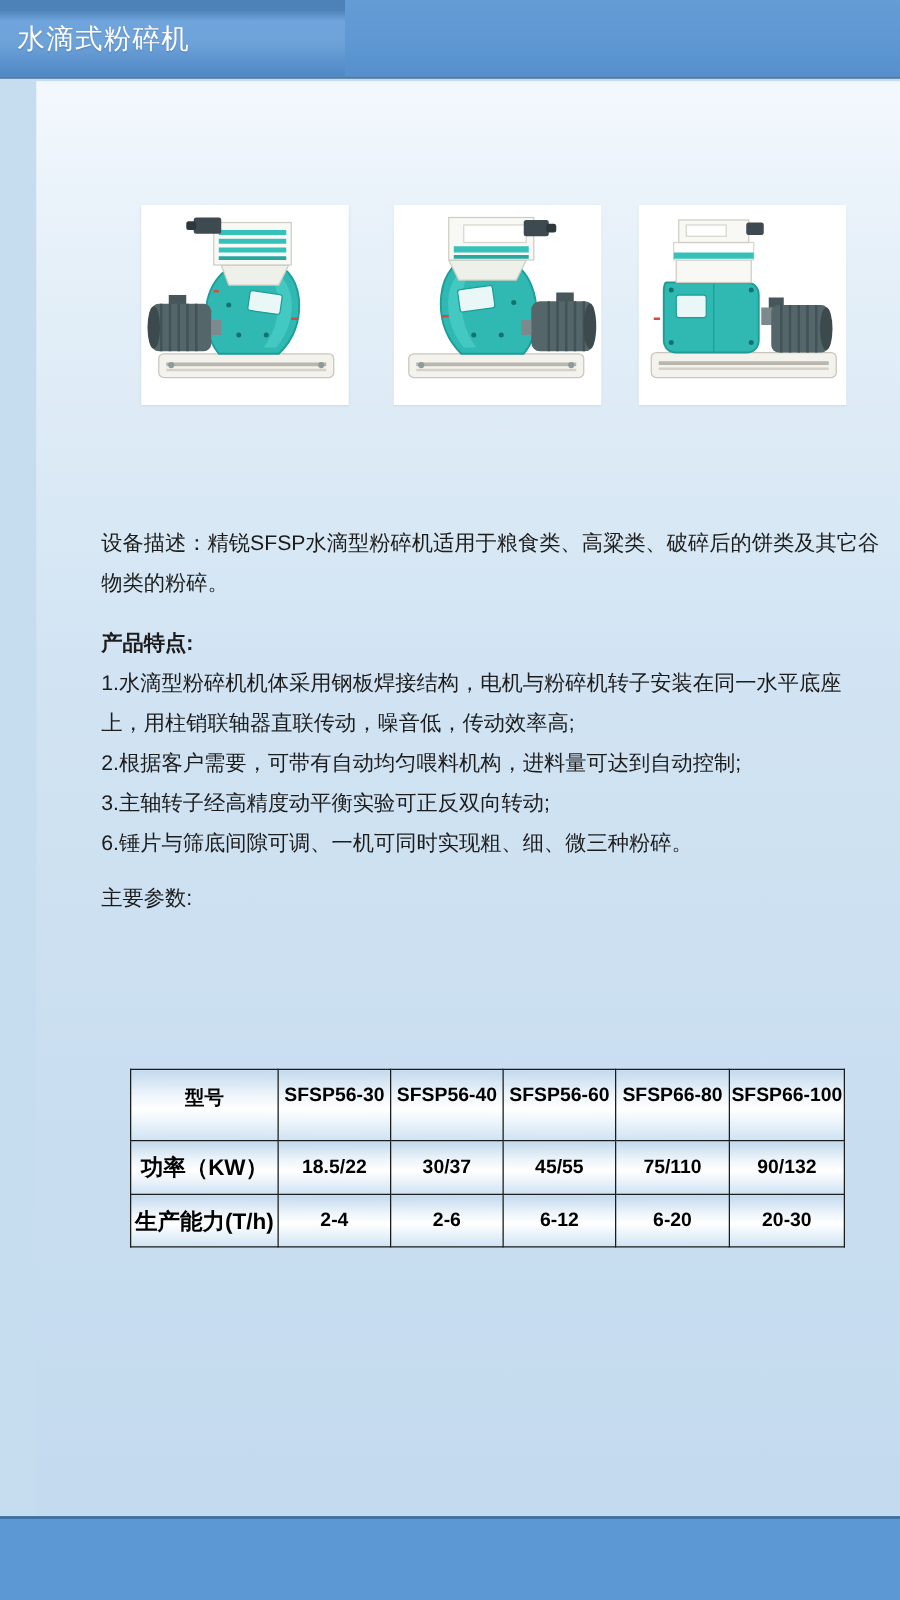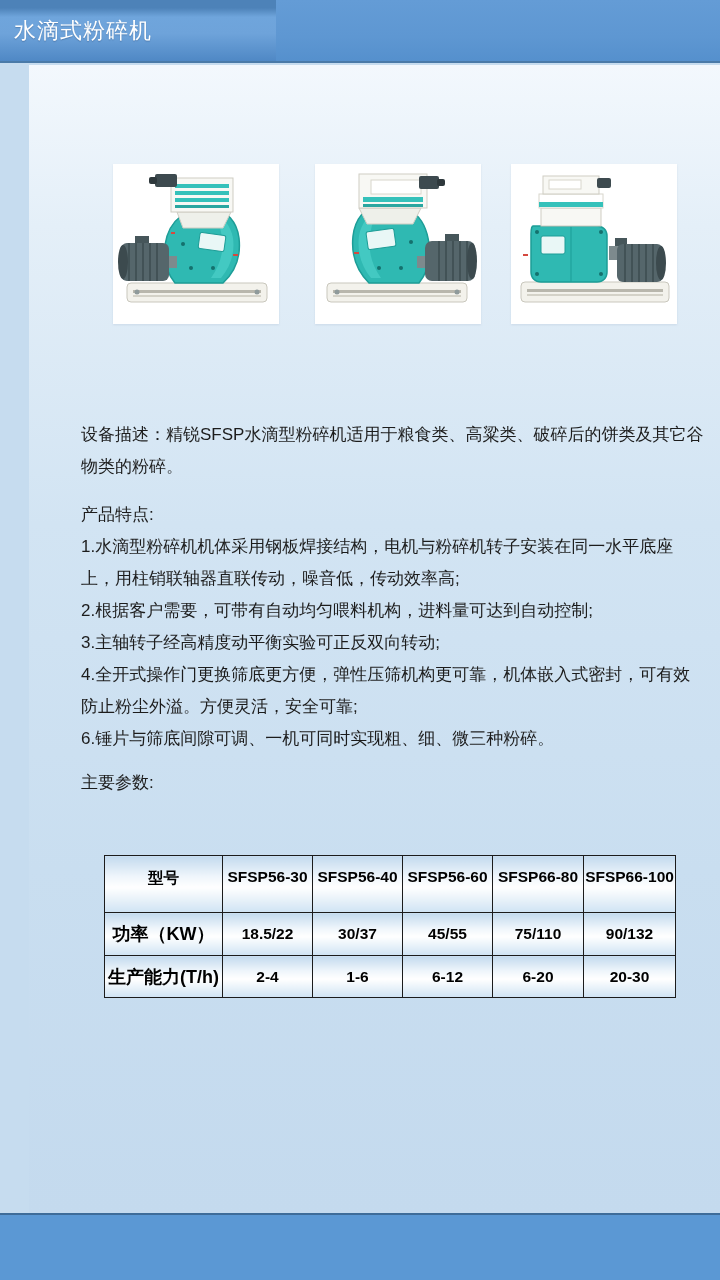--- a/index.html
+++ b/index.html
@@ -47,21 +47,21 @@
   .card-1 { left: 84px; }
   .card-2 { left: 286px; }
   .card-3 { left: 482px; }
 
   
   .text-block {
     position: absolute; left: 52px; top: 354px; width: 624px;
     color: #1c1c1c; font-size: 17px; line-height: 32px;
   }
   .text-block p { margin: 0; }
-  .features-heading { margin-top: 16px !important; }
+  .features-heading { margin-top: 16px !important; font-weight: bold; }
   .params-heading { margin-top: 12px !important; }
 
   
   .params-table-wrap { position: absolute; left: 75px; top: 790px; }
   table.params {
     border-collapse: collapse;
     table-layout: fixed;
     width: 571px;
   }
   table.params th, table.params td {
@@ -196,21 +196,20 @@
     </svg>
   </div>
 
   <div class="text-block">
     <p><span>设备描述：</span><span>精锐SFSP水滴型粉碎机适用于粮食类、高粱类、破碎后的饼类及其它谷物类的粉碎。</span></p>
 
     <p class="features-heading">产品特点:</p>
     <p>1.水滴型粉碎机机体采用钢板焊接结构，电机与粉碎机转子安装在同一水平底座上，用柱销联轴器直联传动，噪音低，传动效率高;</p>
     <p>2.根据客户需要，可带有自动均匀喂料机构，进料量可达到自动控制;</p>
     <p>3.主轴转子经高精度动平衡实验可正反双向转动;</p>
-    <p>4.全开式操作门更换筛底更方便，弹性压筛机构更可靠，机体嵌入式密封，可有效防止粉尘外溢。方便灵活，安全可靠;</p>
     <p>6.锤片与筛底间隙可调、一机可同时实现粗、细、微三种粉碎。</p>
 
     <p class="params-heading">主要参数:</p>
   </div>
 
   <div class="params-table-wrap">
     <table class="params">
       <colgroup>
         <col style="width:118px">
         <col style="width:90px">
@@ -232,21 +231,21 @@
           <td class="row-label">功率（KW）</td>
           <td>18.5/22</td>
           <td>30/37</td>
           <td>45/55</td>
           <td>75/110</td>
           <td>90/132</td>
         </tr>
         <tr class="data-row-2">
           <td class="row-label">生产能力(T/h)</td>
           <td>2-4</td>
-          <td>1-6</td>
+          <td>2-6</td>
           <td>6-12</td>
           <td>6-20</td>
           <td>20-30</td>
         </tr>
       </tbody>
     </table>
   </div>
 
 </div>
 

